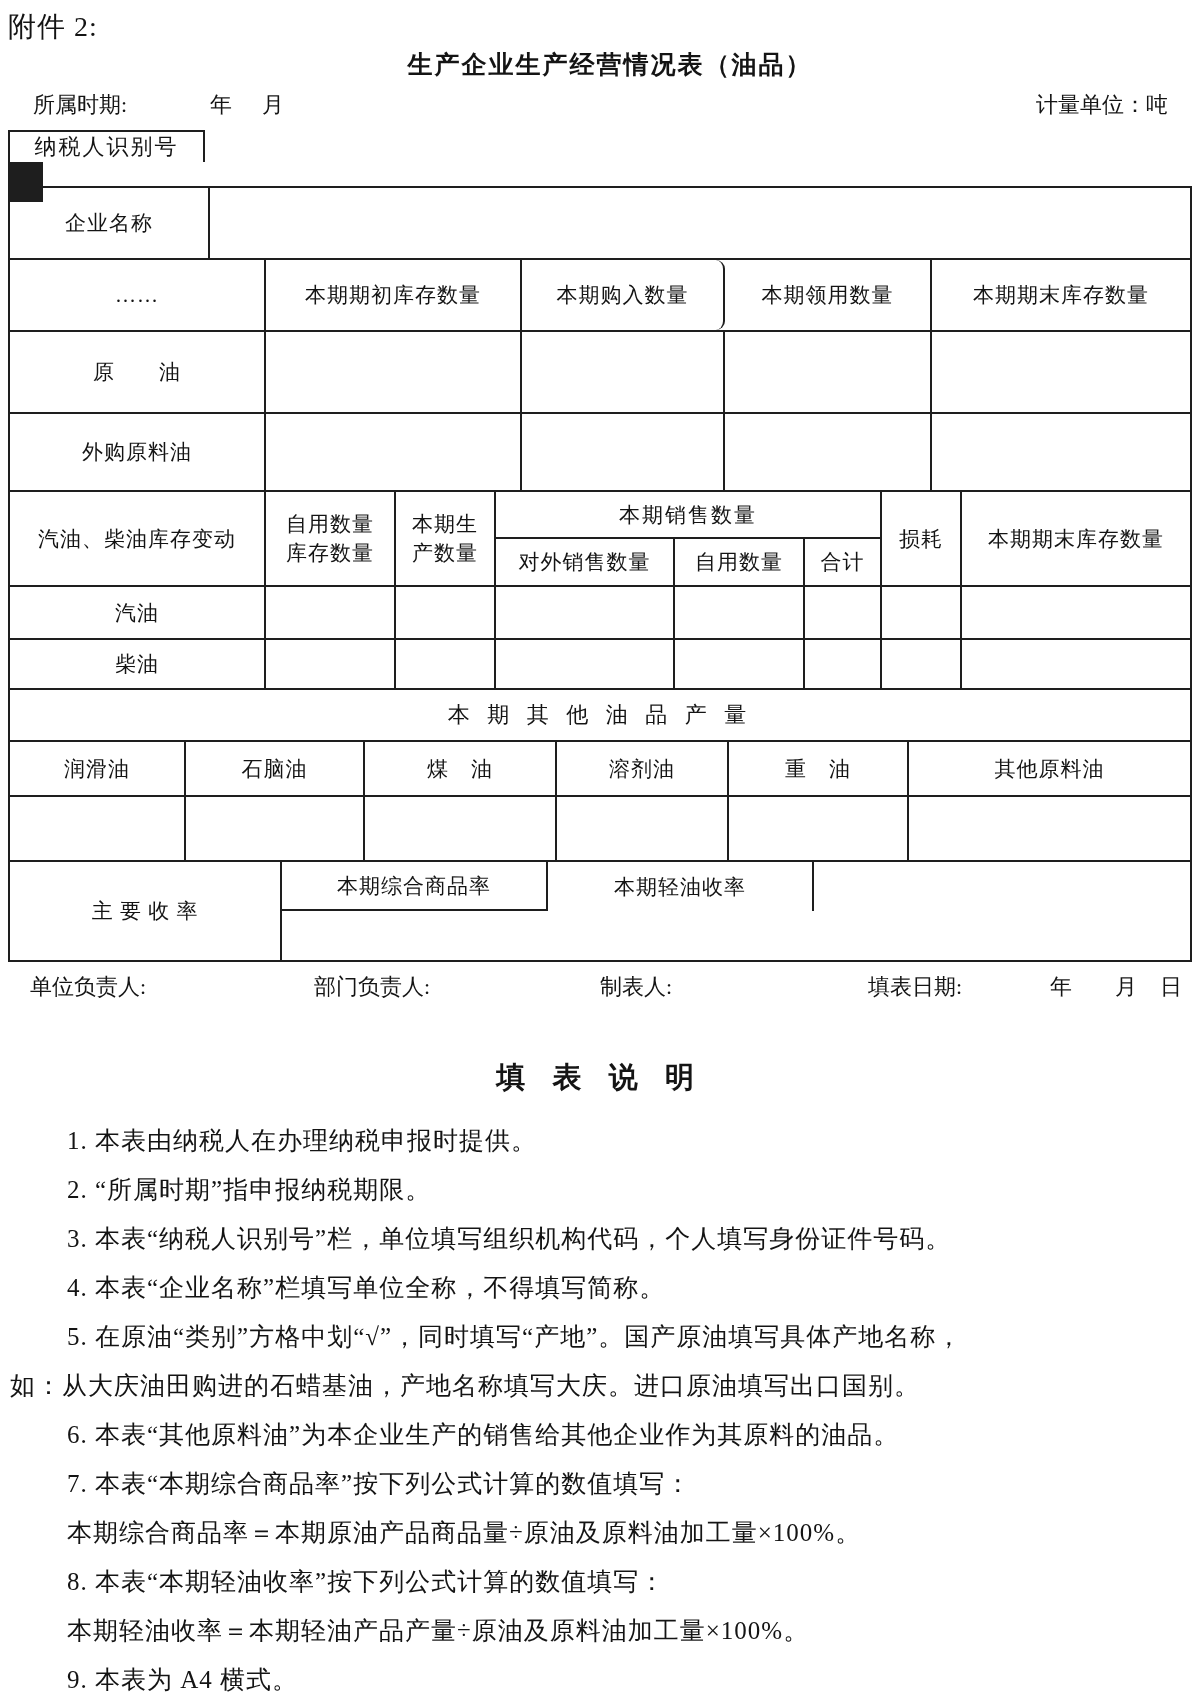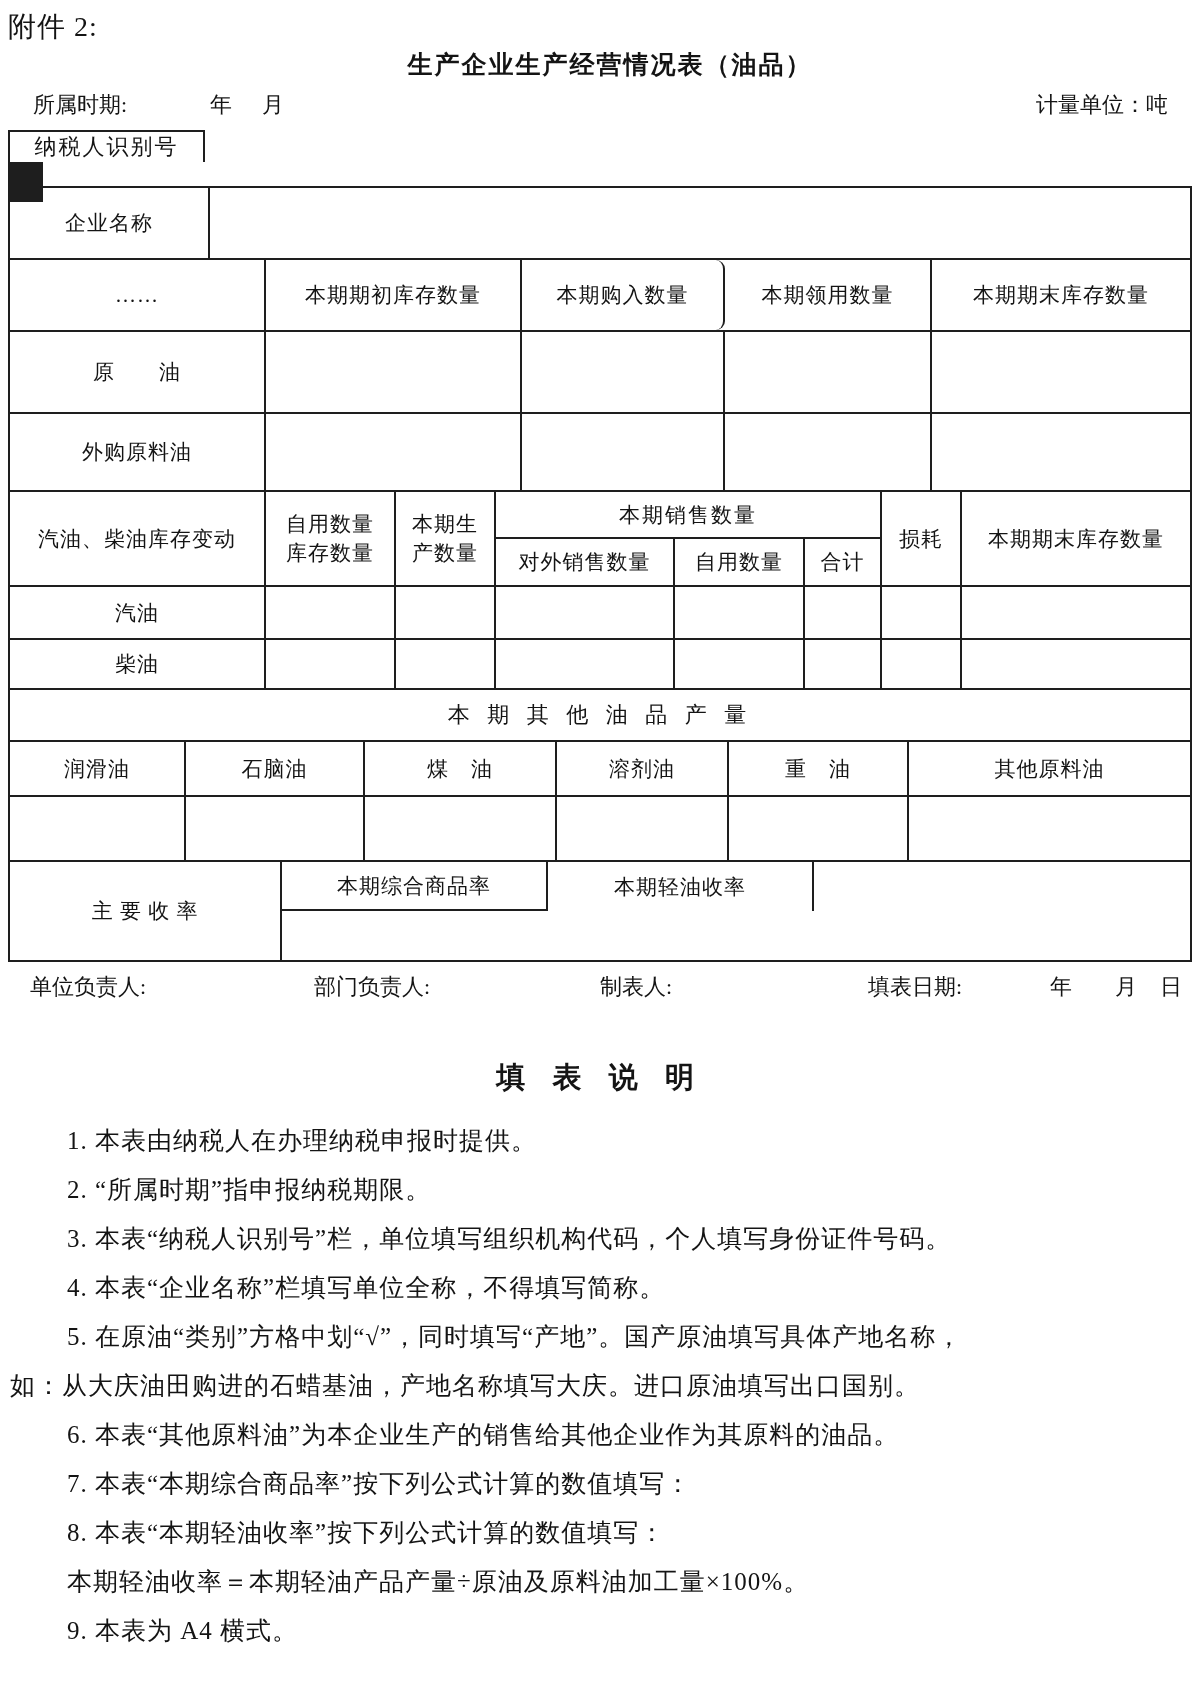--- a/index.html
+++ b/index.html
@@ -221,18 +221,19 @@
   <div class="inst-head">填 表 说 明</div>
   <div class="inst">
     <div class="inst-line">1. 本表由纳税人在办理纳税申报时提供。</div>
     <div class="inst-line">2. “所属时期”指申报纳税期限。</div>
     <div class="inst-line">3. 本表“纳税人识别号”栏，单位填写组织机构代码，个人填写身份证件号码。</div>
     <div class="inst-line">4. 本表“企业名称”栏填写单位全称，不得填写简称。</div>
     <div class="inst-line">5. 在原油“类别”方格中划“√”，同时填写“产地”。国产原油填写具体产地名称，</div>
     <div class="inst-line flush">如：从大庆油田购进的石蜡基油，产地名称填写大庆。进口原油填写出口国别。</div>
     <div class="inst-line">6. 本表“其他原料油”为本企业生产的销售给其他企业作为其原料的油品。</div>
     <div class="inst-line">7. 本表“本期综合商品率”按下列公式计算的数值填写：</div>
+    <div class="inst-line">本期综合商品率＝本期原油产品商品量÷原油及原料油加工量×100%。</div>
     <div class="inst-line">8. 本表“本期轻油收率”按下列公式计算的数值填写：</div>
     <div class="inst-line">本期轻油收率＝本期轻油产品产量÷原油及原料油加工量×100%。</div>
     <div class="inst-line">9. 本表为 A4 横式。</div>
   </div>
 
 </div>
 
 </body></html>

